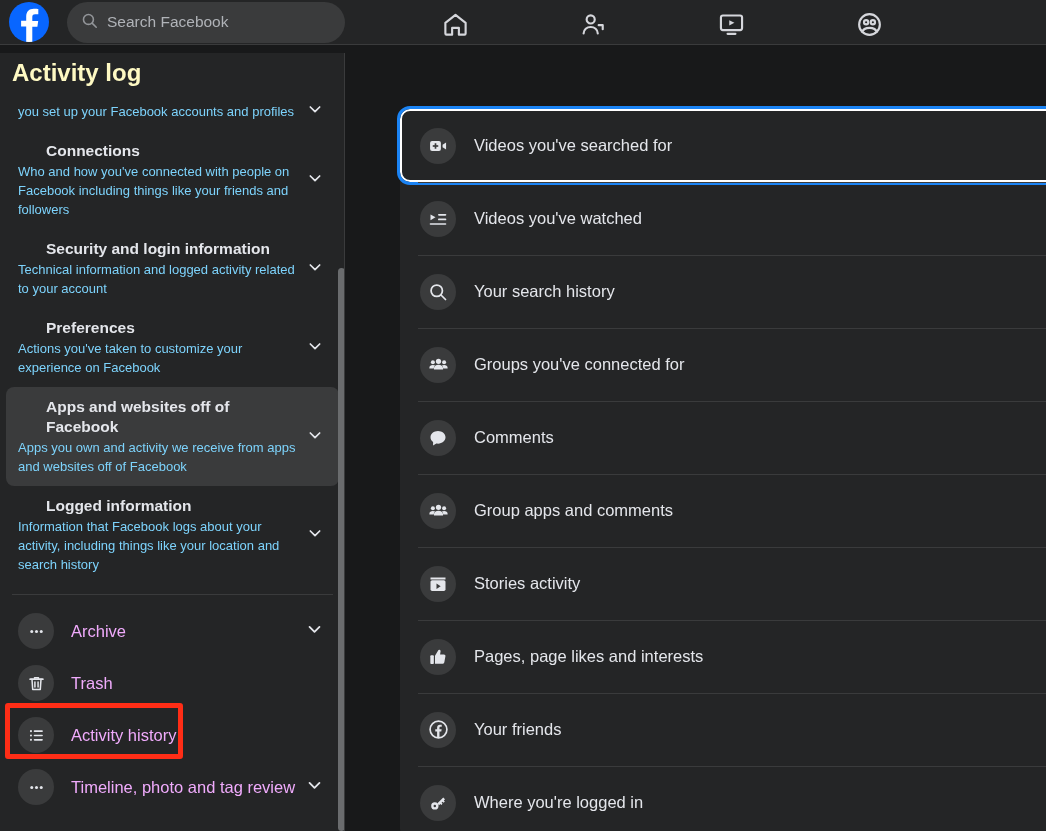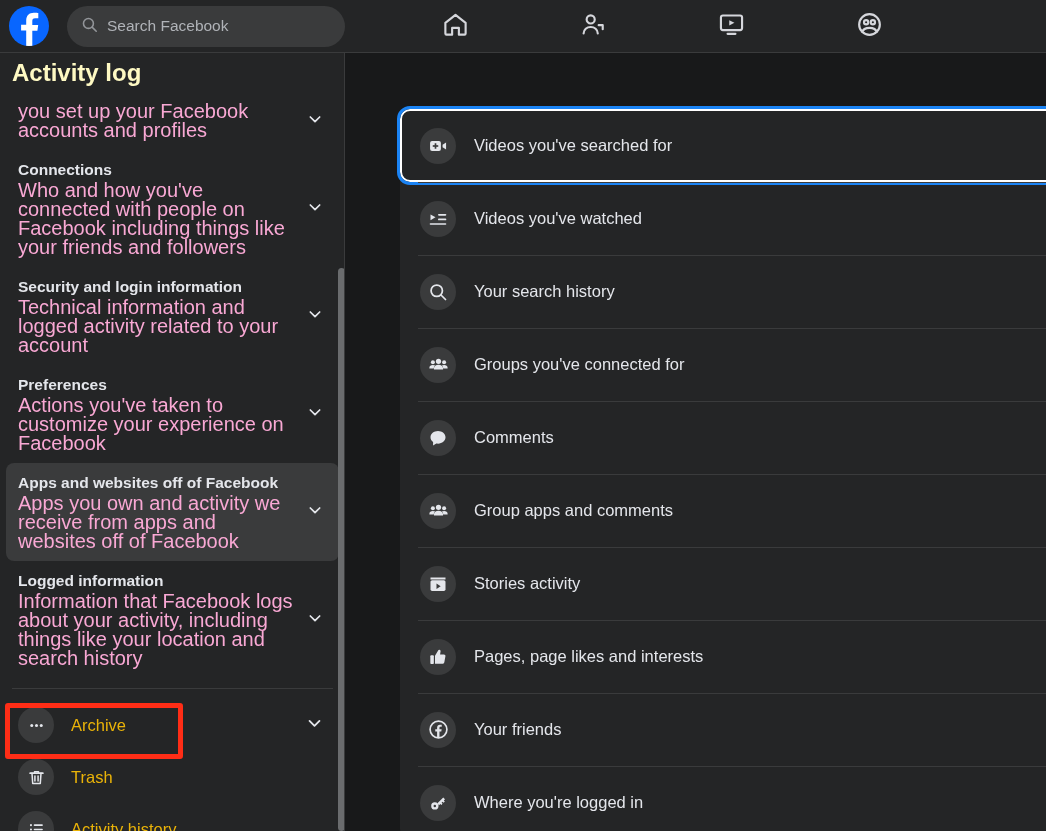--- a/index.html
+++ b/index.html
@@ -6,21 +6,21 @@
   html, body {
     width:1046px; height:831px;
     background:#18191a;
     font-family:"Liberation Sans", sans-serif;
     overflow:hidden;
     color:#e4e6eb;
   }
 
   
   .topbar{
-    position:absolute; top:0; left:0; width:1046px; height:53px;
+    position:absolute; top:0; left:0; width:1046px; height:45px;
     background:#242526;
     border-bottom:1px solid #3a3b3c;
     display:flex; align-items:center;
   }
   .fb-logo{
     width:40px; height:40px; margin-left:9px; border-radius:50%;
     background:#0866ff; flex:none; position:relative; overflow:hidden;
   }
   .fb-logo svg{ position:absolute; left:0; top:0; }
 
@@ -57,36 +57,36 @@
   .side-scroll{
     position:absolute; top:0; left:0; width:345px; height:778px;
     padding-top:38px;
   }
 
   .side-sec{
     position:relative; padding:10px 42px 10px 12px; border-radius:8px;
     margin:0 6px; cursor:pointer;
   }
   .side-sec.active{ background:#3a3b3c; }
-  .side-sec h3{ font-size:15.5px; font-weight:bold; color:#e4e6eb; line-height:20px; }
-  .side-sec p{ font-size:20px; color:#f9a8d4; line-height:19px; margin-top:1px; }
+  .side-sec h3{ font-size:15.5px; font-weight:bold; color:#e4e6eb; line-height:20px;margin-left:28px; }
+  .side-sec p{ font-size:13px; color:#7dd3fc; line-height:19px; margin-top:1px; }
   .side-sec .chev{
     position:absolute; right:16px; top:50%; transform:translateY(-50%);
   }
   .side-divider{ height:1px; background:#3a3b3c; margin:10px 12px; }
 
   .side-link{
     position:relative; display:flex; align-items:center; height:52px;
     padding-left:12px; margin:0 6px; border-radius:8px; cursor:pointer;
   }
   .side-link .ic{
     width:36px; height:36px; border-radius:50%; background:#3a3b3c;
     display:flex; align-items:center; justify-content:center; flex:none;
   }
-  .side-link .lbl{ margin-left:17px; font-size:16.5px; color:#eab308; }
+  .side-link .lbl{ margin-left:17px; font-size:16.5px; color:#f0abfc; }
   .side-link .chev{ position:absolute; right:16px; top:50%; transform:translateY(-50%); }
 
   .redbox{
     position:absolute; left:5px; top:650px; width:178px; height:56px;
     border:5px solid #ff2d16; border-radius:3px; z-index:9;
     pointer-events:none;
   }
 
   .side-scrollbar{
     position:absolute; left:338px; top:215px; width:7px; height:563px;

